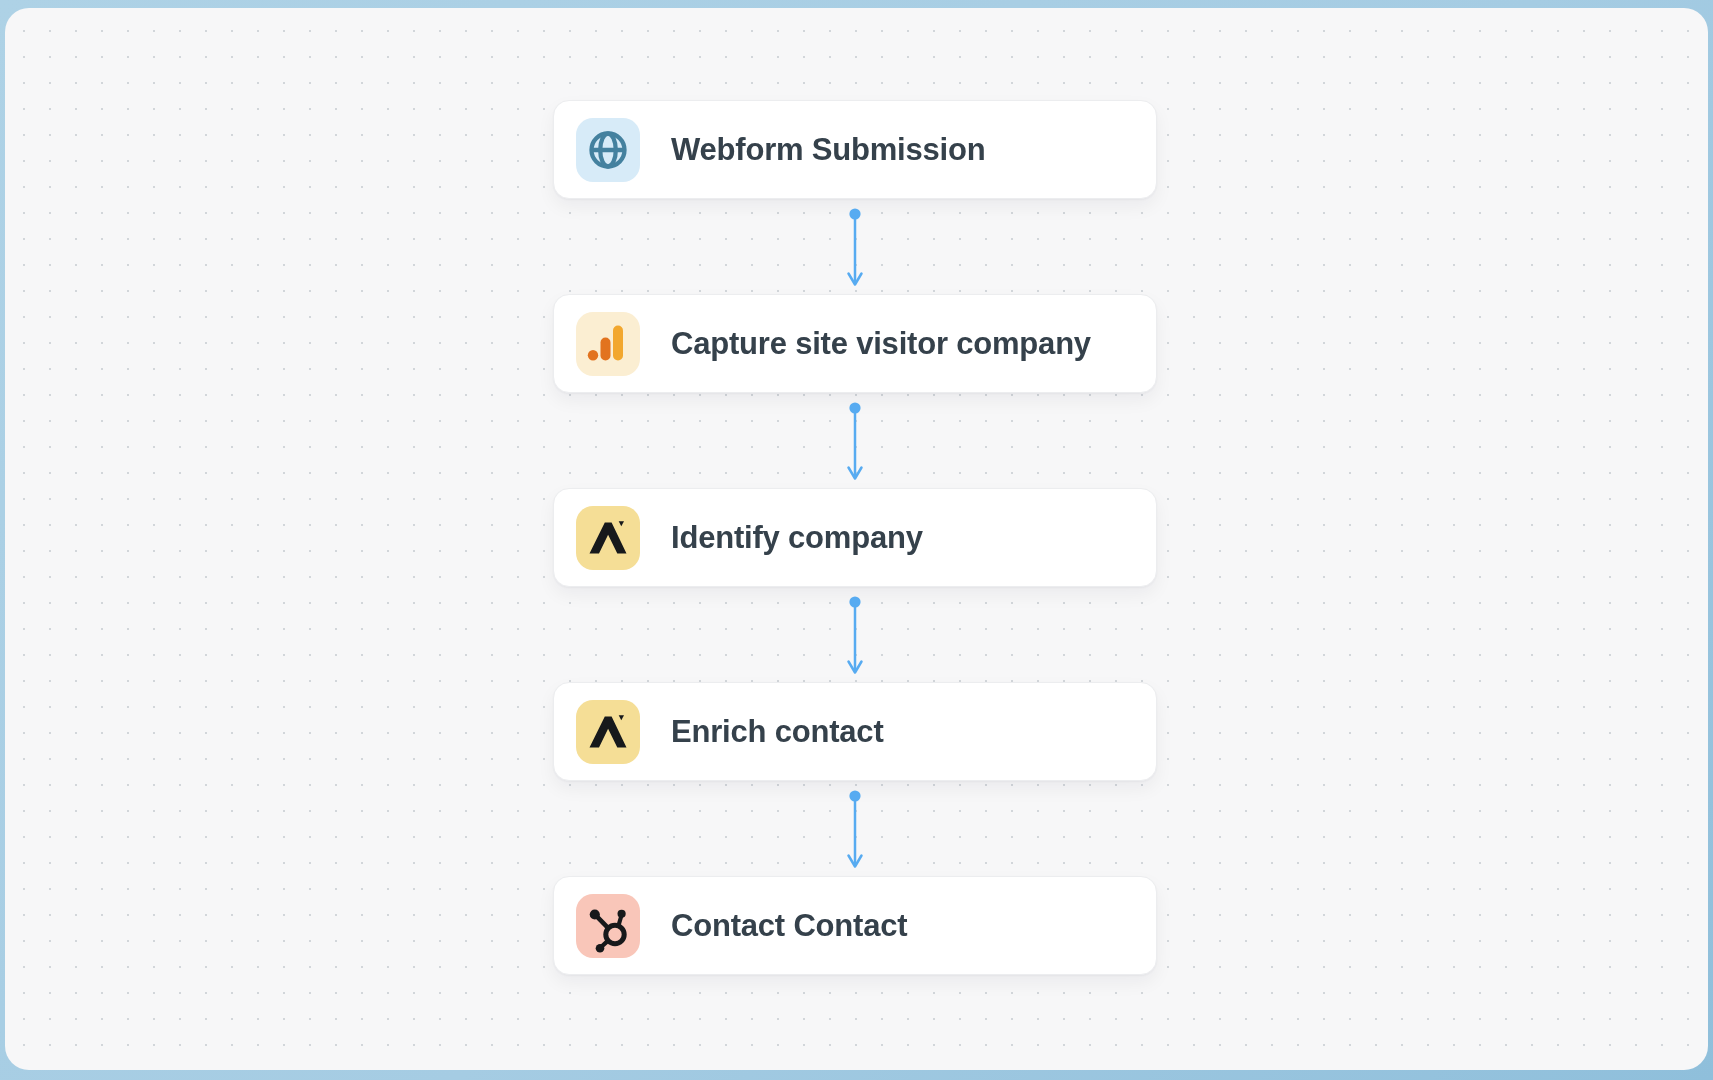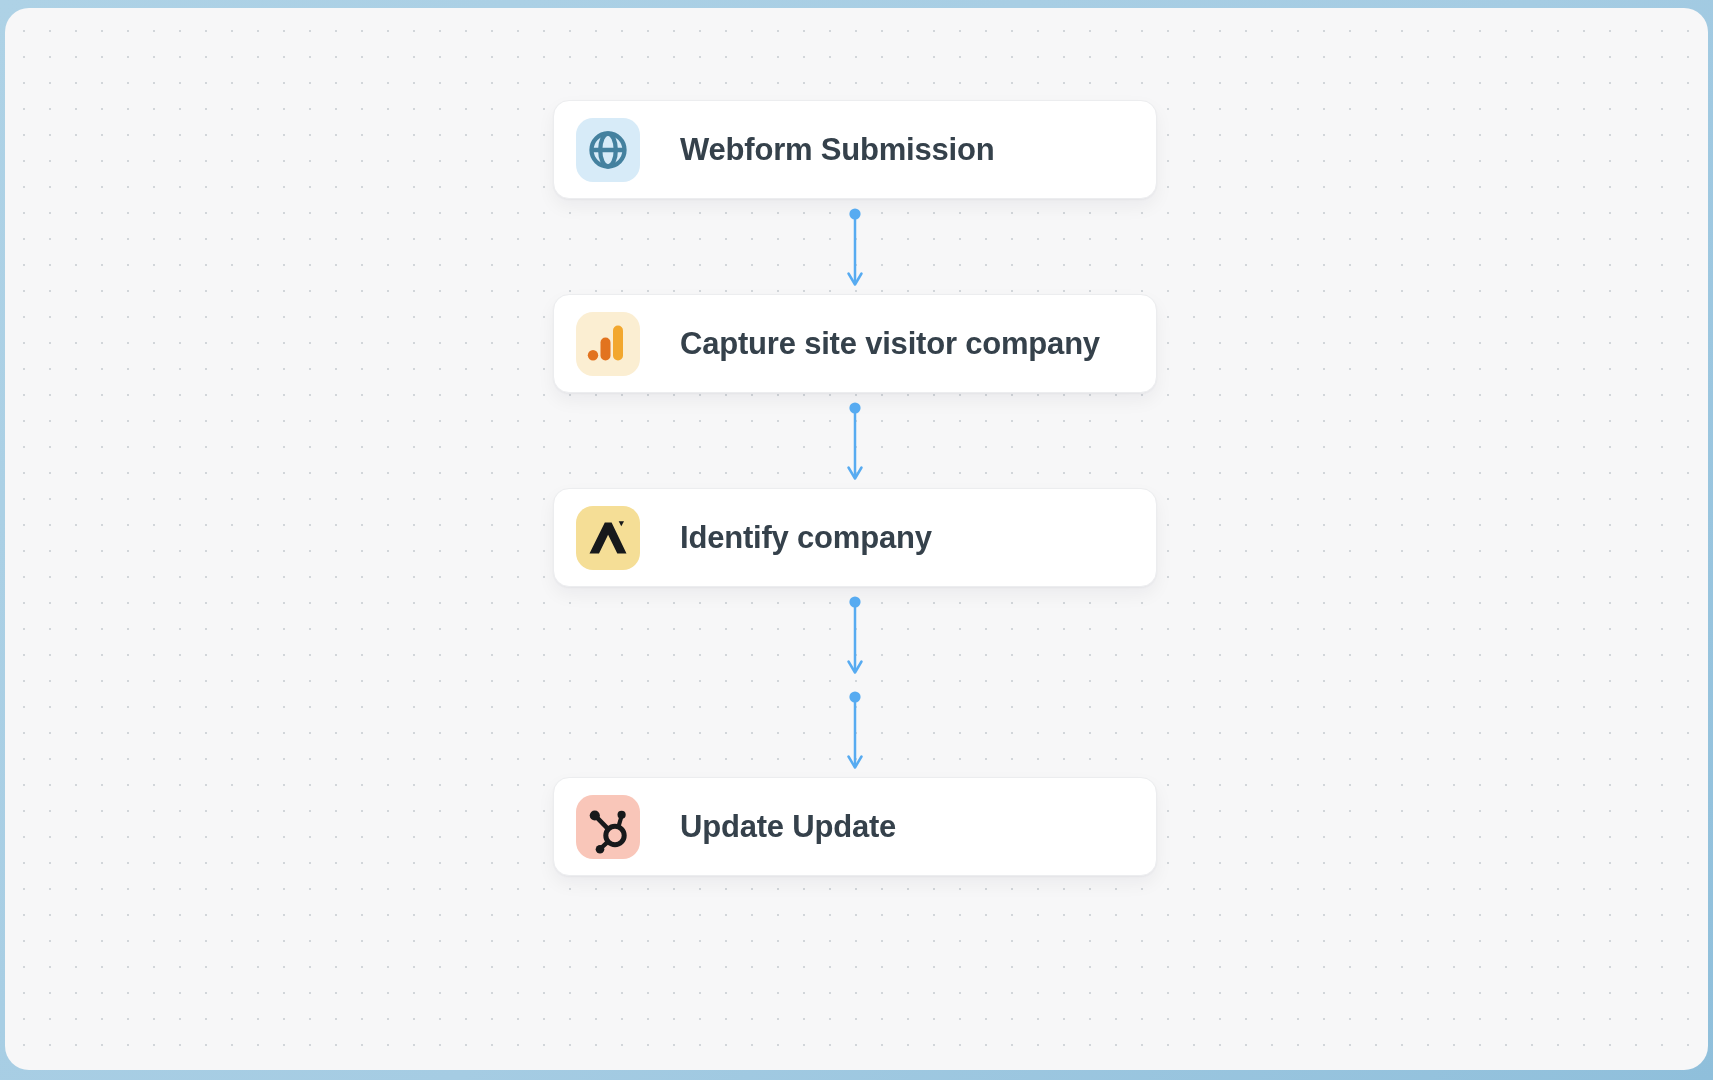--- a/index.html
+++ b/index.html
@@ -54,21 +54,21 @@
     flex:0 0 auto;
     display:flex;
     align-items:center;
     justify-content:center;
   }
   .tile-blue{background:var(--tile-blue);}
   .tile-cream{background:var(--tile-cream);}
   .tile-gold{background:var(--tile-gold);}
   .tile-salmon{background:var(--tile-salmon);}
   .node-label{
-    margin-left:40px;
+    margin-left:31px;
     font-size:31px;
     font-weight:700;
     letter-spacing:-0.2px;
     color:var(--title-color);
     white-space:nowrap;
   }
   .connector{
     height:95px;
     display:flex;
     justify-content:center;
@@ -131,20 +131,29 @@
     </div>
 
     <div class="connector">
       <svg width="20" height="95" viewBox="0 0 20 95">
         <circle cx="10" cy="15" r="5.6" fill="#57ABF1"></circle>
         <line x1="10" y1="20" x2="10" y2="84.5" stroke="#57ABF1" stroke-width="2.5"></line>
         <path d="M3.5,74.5 L10,85.5 L16.5,74.5" fill="none" stroke="#57ABF1" stroke-width="2.5" stroke-linecap="round" stroke-linejoin="round"></path>
       </svg>
     </div>
 
+    <div class="node">
+      <span class="tile tile-gold">
+        <svg width="64" height="64" viewBox="0 0 64 64" fill="none">
+          <path d="M13.5 47.5 L28.8 16.5 H35.6 L50.5 47.5 H41.3 L32.1 28.8 L23 47.5 Z" fill="#17191B"></path>
+          <path d="M42.7 15.2 L48 15.2 L45.3 20.3 Z" fill="#17191B"></path>
+        </svg>
+      </span>
+      <span class="node-label">Enrich contact</span>
+    </div>
 
     <div class="connector">
       <svg width="20" height="95" viewBox="0 0 20 95">
         <circle cx="10" cy="15" r="5.6" fill="#57ABF1"></circle>
         <line x1="10" y1="20" x2="10" y2="84.5" stroke="#57ABF1" stroke-width="2.5"></line>
         <path d="M3.5,74.5 L10,85.5 L16.5,74.5" fill="none" stroke="#57ABF1" stroke-width="2.5" stroke-linecap="round" stroke-linejoin="round"></path>
       </svg>
     </div>
 
     <div class="node">
@@ -152,17 +161,17 @@
         <svg width="64" height="64" viewBox="0 0 64 64" fill="none">
           <circle cx="39" cy="40.5" r="9.2" stroke="#17191B" stroke-width="5"></circle>
           <line x1="42.5" y1="31.5" x2="45" y2="23" stroke="#17191B" stroke-width="4.2" stroke-linecap="round"></line>
           <circle cx="45.6" cy="19.8" r="4.1" fill="#17191B"></circle>
           <line x1="32" y1="33.8" x2="21.5" y2="23.2" stroke="#17191B" stroke-width="4.6" stroke-linecap="round"></line>
           <circle cx="18.8" cy="20.5" r="5.1" fill="#17191B"></circle>
           <line x1="31.8" y1="46.8" x2="26.2" y2="52" stroke="#17191B" stroke-width="4.4" stroke-linecap="round"></line>
           <circle cx="24" cy="54.2" r="4.3" fill="#17191B"></circle>
         </svg>
       </span>
-      <span class="node-label">Update Update</span>
+      <span class="node-label">Contact Contact</span>
     </div>
 
   </div>
 </div>
 
 </body></html>

